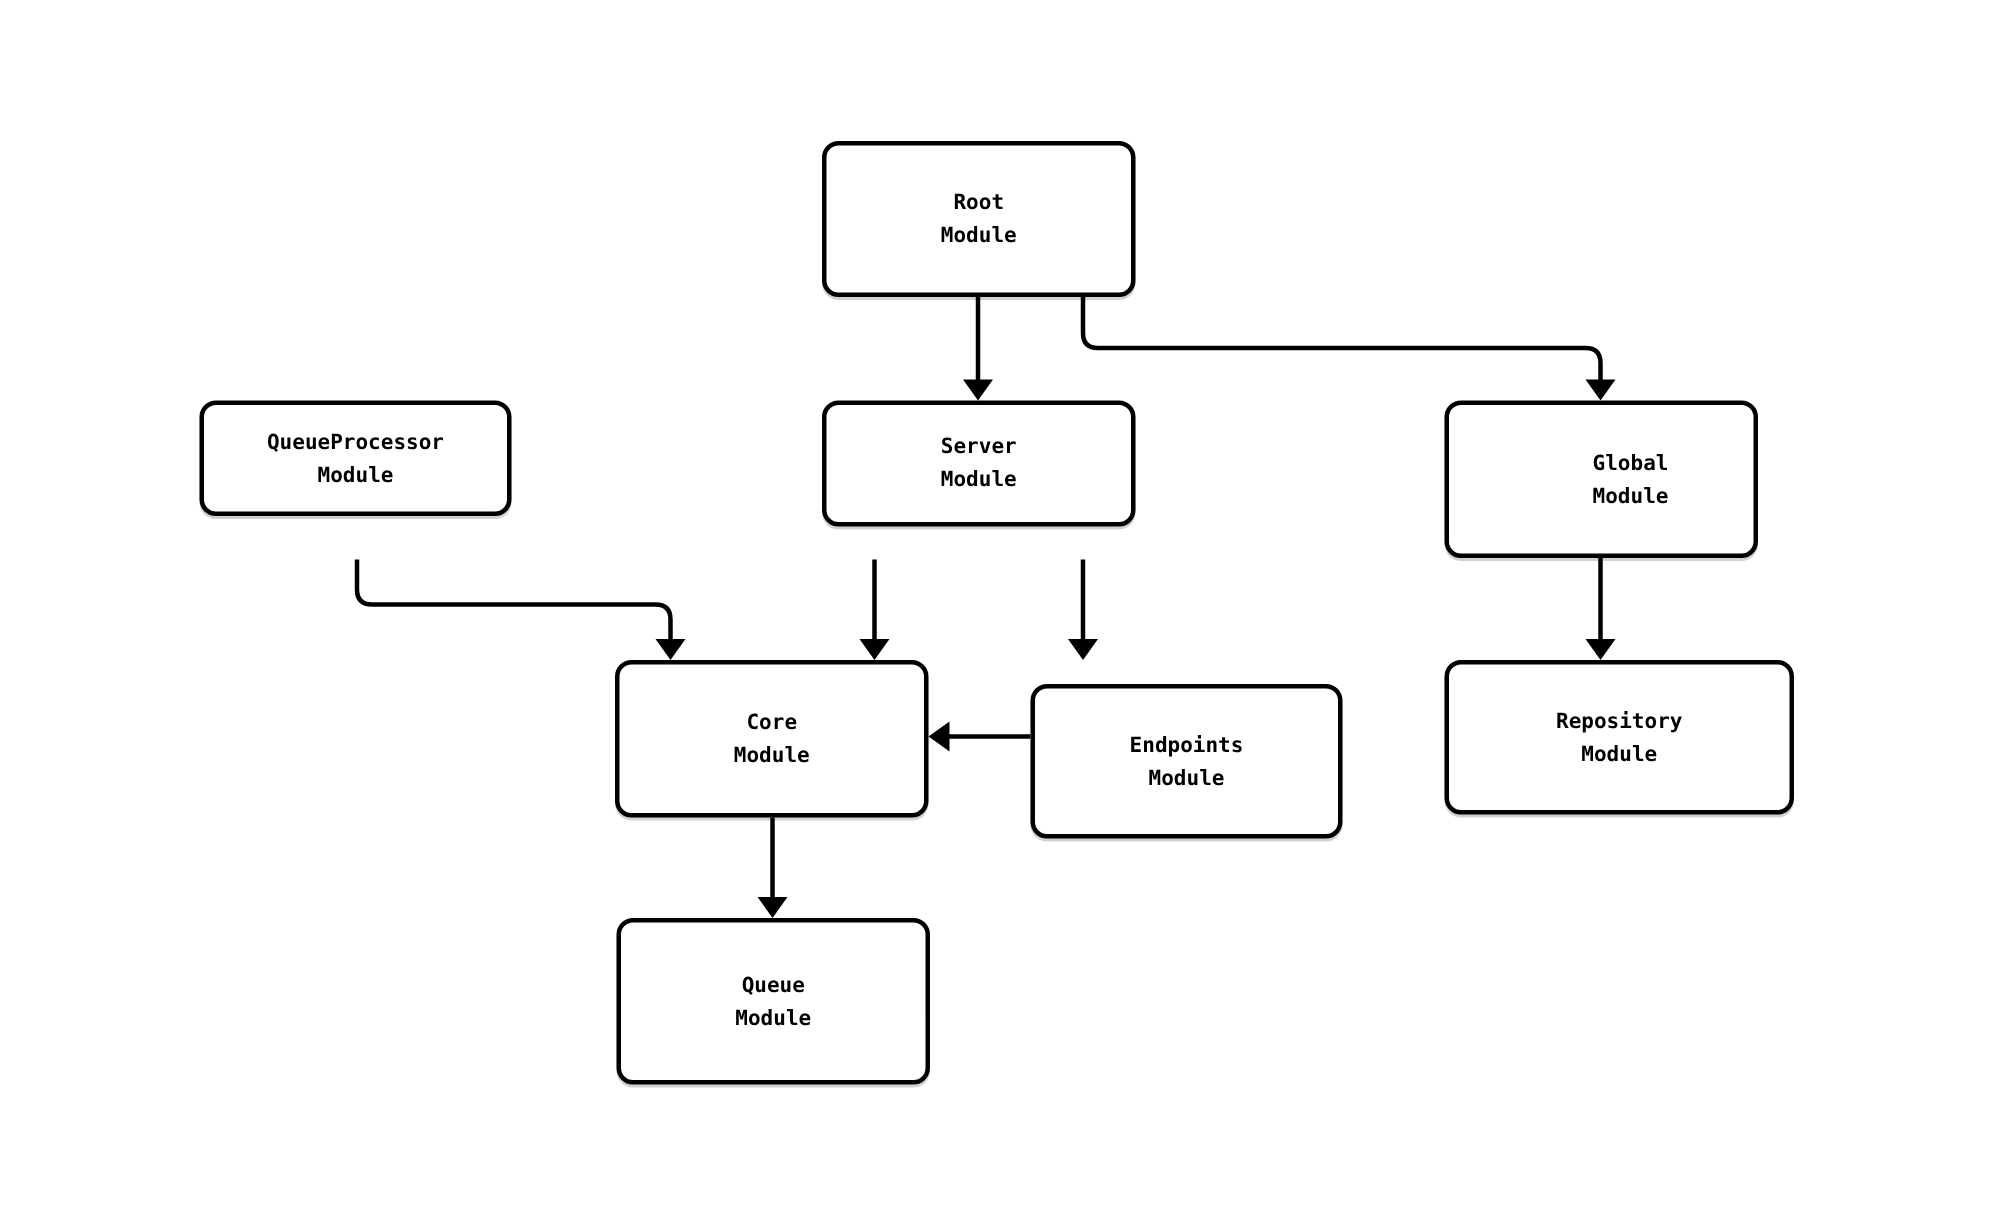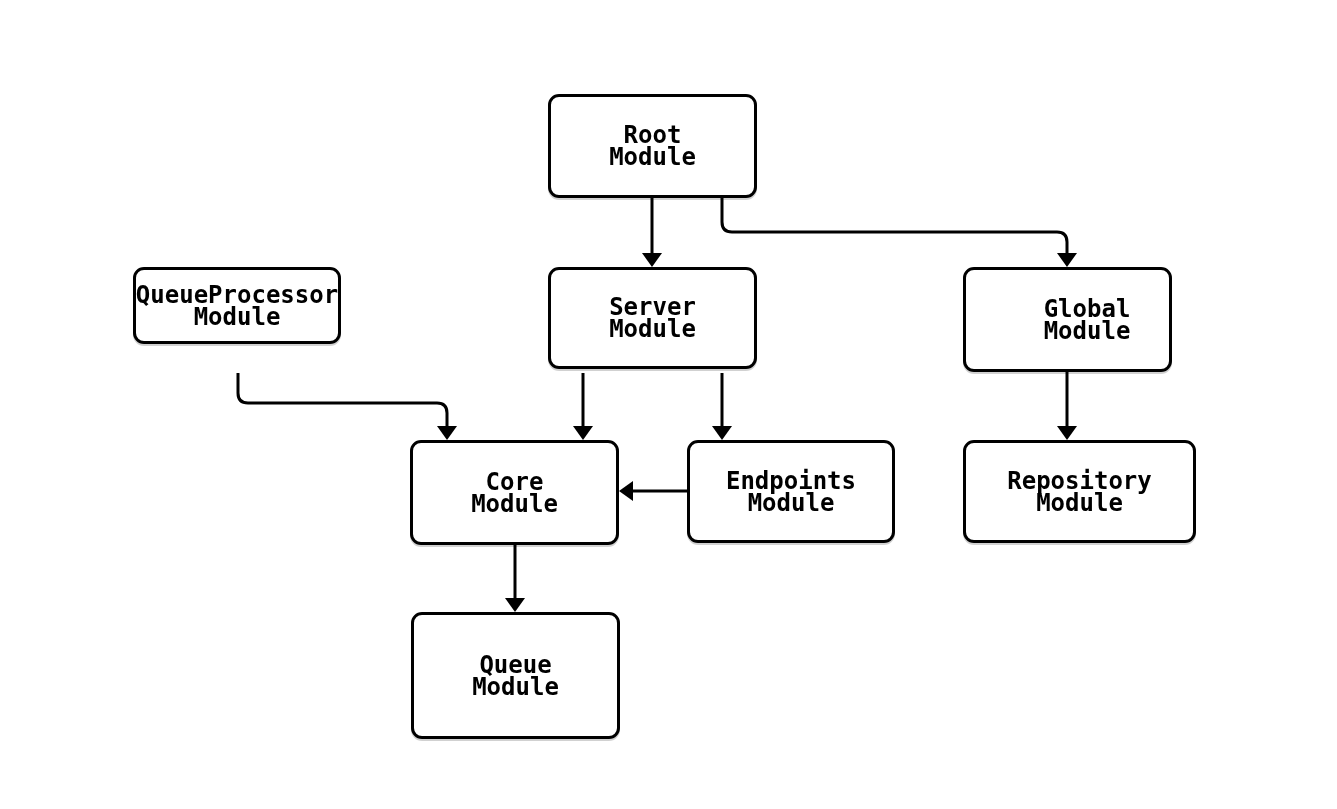--- a/index.html
+++ b/index.html
@@ -27,36 +27,36 @@
     box-sizing: border-box;
     background: #ffffff;
     border: 3px solid #000000;
     border-radius: 11px;
     display: flex;
     flex-direction: column;
     align-items: center;
     justify-content: center;
     text-align: right;
     font-weight: bold;
-    font-size: 24px;
+    font-size: 14px;
     line-height: 22px;
     color: #000000;
     box-shadow: 0 2px 0 rgba(0,0,0,0.18);
   }
   .node span { display: block; }
 
   
   #node-root          { left: 548px; top:  94px; width: 209px; height: 104px; }
   #node-queueprocessor{ left: 133px; top: 267px; width: 208px; height: 77px; }
-  #node-server        { left: 548px; top: 267px; width: 209px; height: 102px; }
+  #node-server        { left: 548px; top: 267px; width: 209px; height: 84px; }
   #node-global        { left: 963px; top: 267px; width: 209px; height: 105px; padding-left: 39px; }
   #node-core          { left: 410px; top: 440px; width: 209px; height: 105px; }
-  #node-endpoints     { left: 687px; top: 440px; width: 208px; height: 103px; }
+  #node-endpoints     { left: 687px; top: 456px; width: 208px; height: 103px; }
   #node-repository    { left: 963px; top: 440px; width: 233px; height: 103px; }
-  #node-queue         { left: 411px; top: 612px; width: 209px; height: 127px; }
+  #node-queue         { left: 411px; top: 612px; width: 209px; height: 111px; }
 
   .edge-path {
     fill: none;
     stroke: #000000;
     stroke-width: 3px;
     stroke-linecap: butt;
   }
   .edge-head {
     fill: #000000;
     stroke: none;

